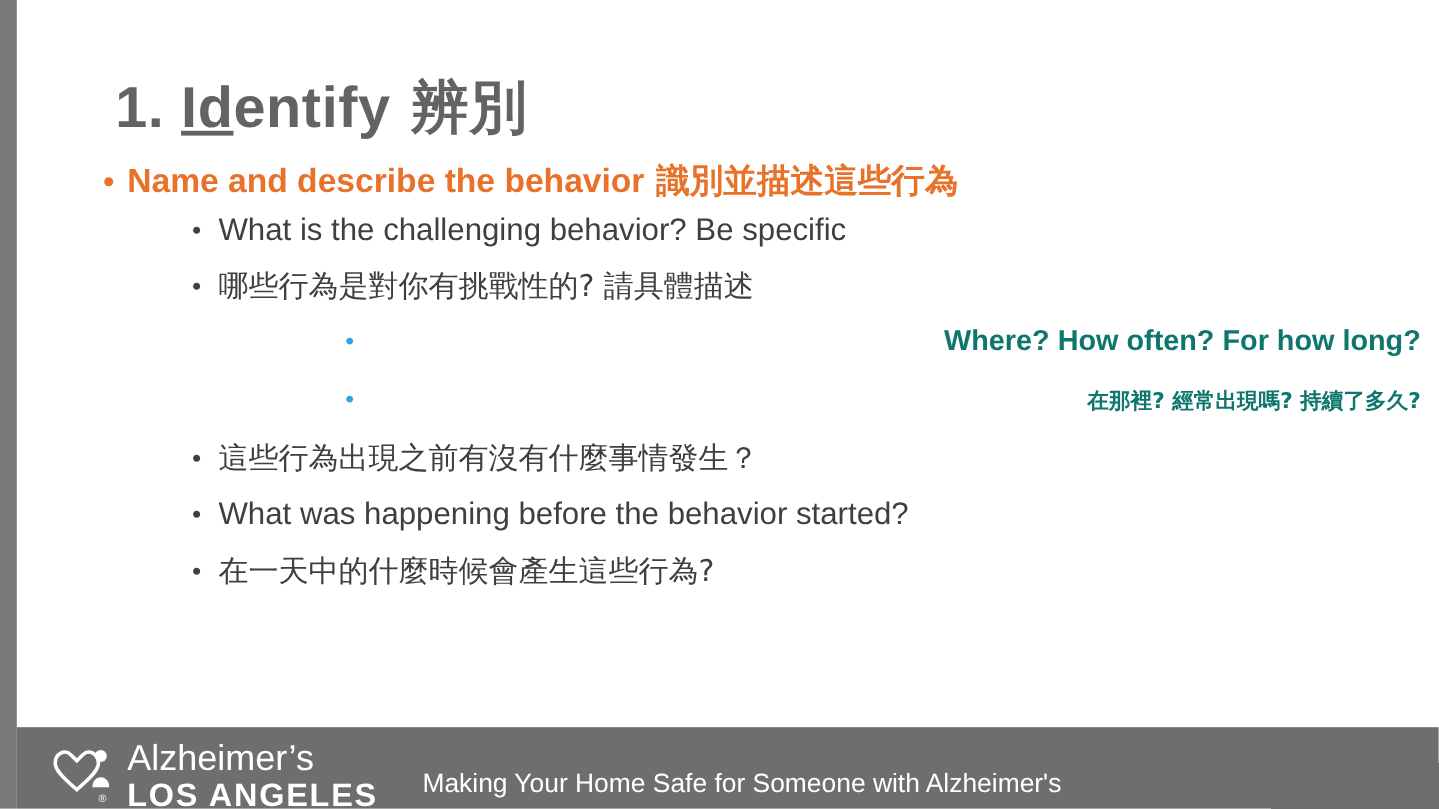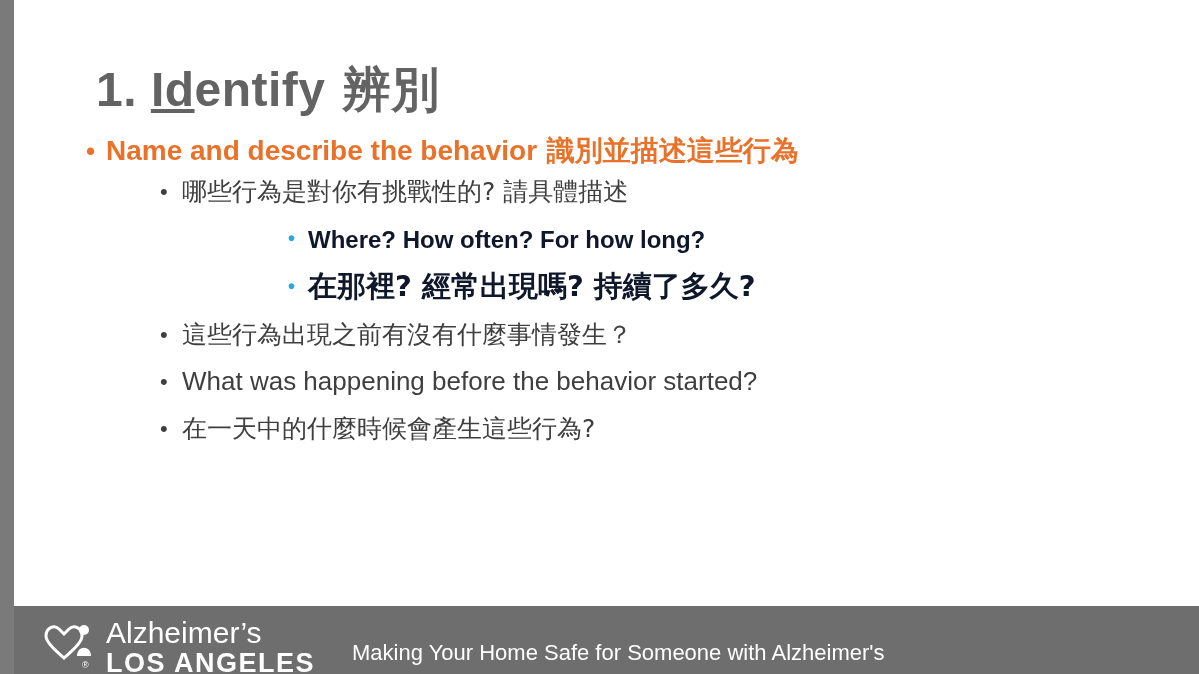--- a/index.html
+++ b/index.html
@@ -116,38 +116,39 @@
 
   ul.lv3 {
     margin: 0;
     padding: 0;
     list-style: none;
   }
   ul.lv3 > li.b3 {
     position: relative;
     padding-left: 22px;
     margin-left: 104px;
-    color: #0f172a;
+    color: #0f766e;
     font-size: 24px;
     font-weight: bold;
     line-height: 46px;
     white-space: nowrap;
+    text-align: right;
   }
   ul.lv3 > li.b3::before {
     content: "•";
     position: absolute;
     left: 2px;
     top: 0;
     font-size: 20px;
     line-height: 46px;
     color: #2aa8d8;
   }
   li.b3 .cjk {
     font-family: "DejaVu Sans", sans-serif;
-    font-size: 29px;
+    font-size: 18px;
   }
 
   .footer {
     position: absolute;
     left: 14px;
     bottom: 0;
     right: 0;
     height: 68px;
     background: #6e6e6e;
   }
@@ -211,20 +212,23 @@
   <div class="content">
 
     <div class="title">
       <span>1. </span><span class="ul">Id</span><span>entify</span><span class="cjk"> 辨別</span>
     </div>
 
     <ul class="lv1">
       <li class="b1">
         <span>Name and describe the behavior</span><span class="cjk"> 識別並描述這些行為</span>
         <ul class="lv2">
+          <li class="b2">
+            <span>What is the challenging behavior? Be specific</span><span class="cjk"></span>
+          </li>
           <li class="b2">
             <span></span><span class="cjk">哪些行為是對你有挑戰性的? 請具體描述</span>
             <ul class="lv3">
               <li class="b3">
                 <span>Where? How often? For how long?</span><span class="cjk"></span>
               </li>
               <li class="b3">
                 <span></span><span class="cjk">在那裡?  經常出現嗎?  持續了多久?</span>
               </li>
             </ul>

